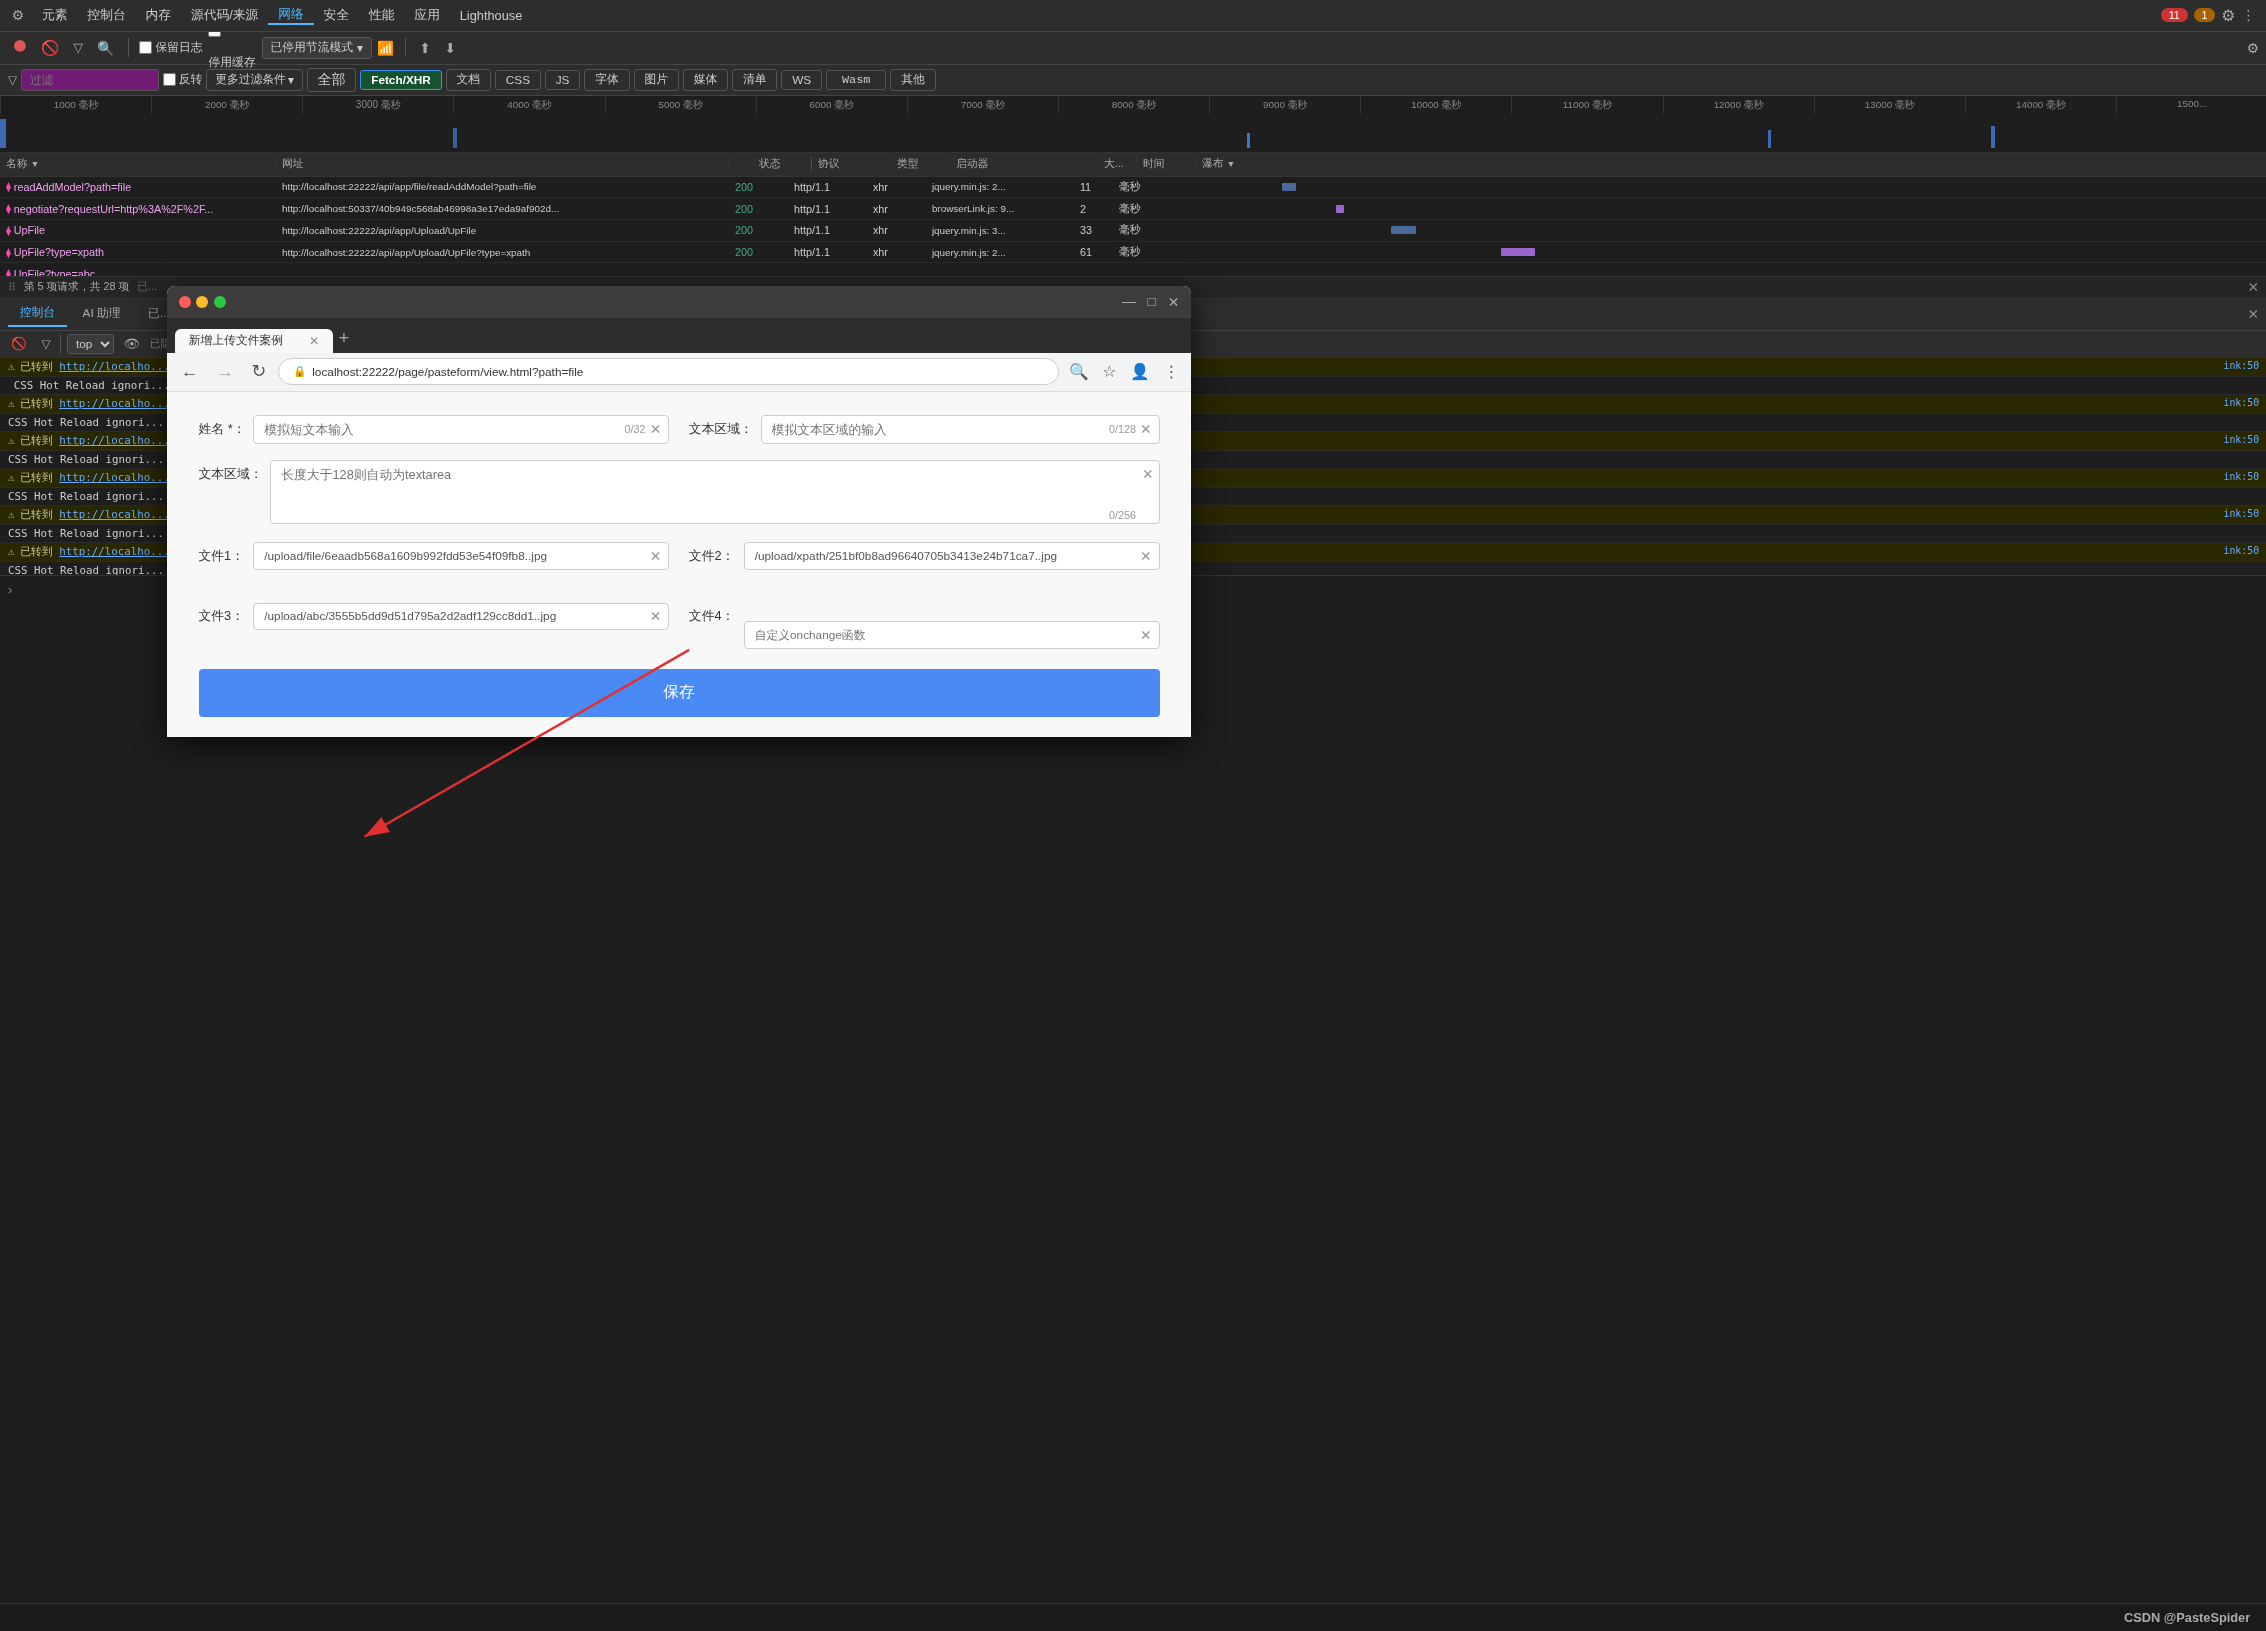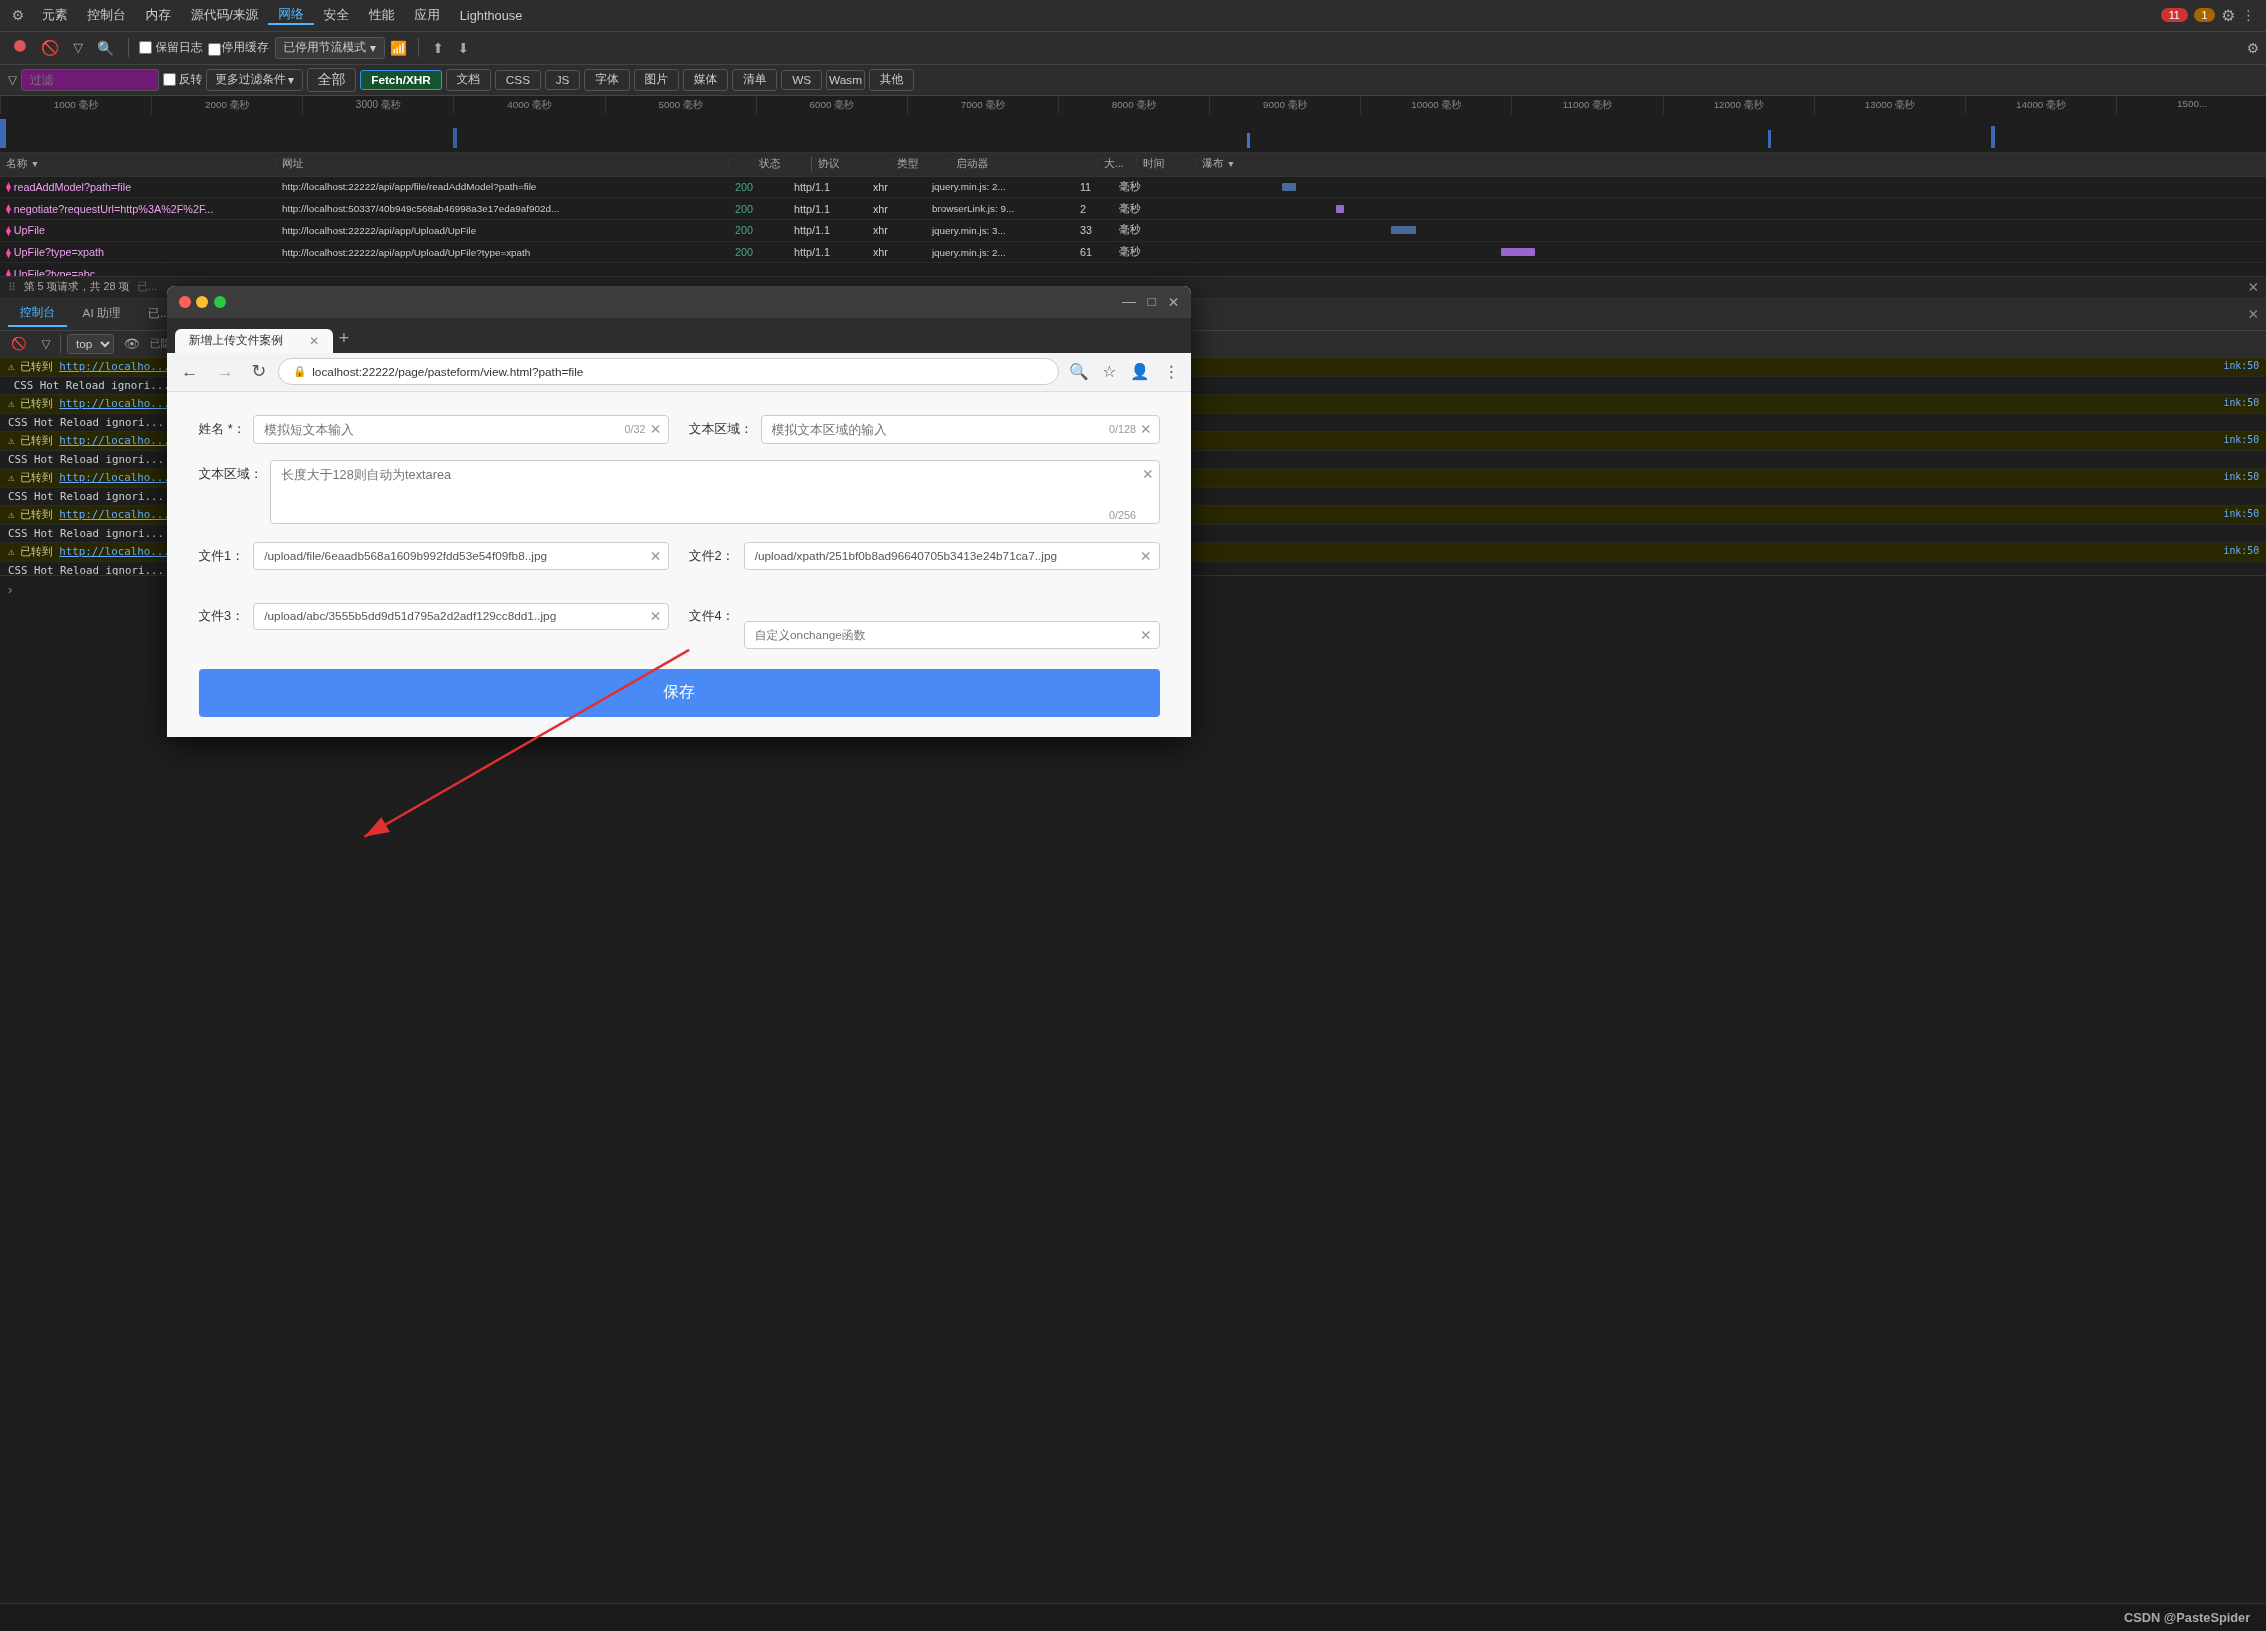--- a/index.html
+++ b/index.html
@@ -38,21 +38,21 @@
       </svg>
   </button>
   <button style="background:none;border:none;cursor:pointer;color:#aaa;font-size:14.8px;padding:2px 3.9px;">🚫</button>
   <button style="background:none;border:none;cursor:pointer;color:#aaa;font-size:12.8px;padding:2px 3.9px;">▽</button>
   <button style="background:none;border:none;cursor:pointer;color:#aaa;font-size:13.8px;padding:2px 3.9px;">🔍</button>
   <span style="width:1px;height:19.7px;background:#555;margin:0 3.9px;"></span>
   <label style="display:flex;align-items:center;gap:3.9px;color:#ccc;font-size:11.8px;cursor:pointer;">
     <input type="checkbox" style="margin: 0px;">
     <span>保留日志</span>
   </label>
-  <label style="display:flex;align-items:flex-end;gap:0;color:#ccc;font-size:11.8px;cursor:pointer;">
+  <label style="display:flex;align-items:flex-start;gap:18px;color:#ccc;font-size:11.8px;cursor:pointer;flex-direction:column;">
     <input type="checkbox" style="margin: 0px;">
     <span>停用缓存</span>
   </label>
   <button style="background:#3a3a3a;border:1px solid #555;color:#ccc;padding:2px 7.9px;border-radius:3px;cursor:pointer;font-size:11.8px;display:flex;align-items:center;gap:3.9px;">
     <span>已停用节流模式</span>
     <span>▾</span>
   </button>
   <span style="color:#aaa;font-size:13.8px;">📶</span>
   <span style="width:1px;height:19.7px;background:#555;margin:0 3.9px;"></span>
   <button style="background:none;border:none;cursor:pointer;color:#aaa;font-size:13.8px;padding:2px 3.9px;">⬆</button>
@@ -76,21 +76,21 @@
   <button style="background:none;border:1px solid #555;color:#ccc;padding:2px 9.9px;border-radius:3px;cursor:pointer;font-size:14px;">全部</button>
   <button style="background:#14532d;border:1px solid #3a8ef7;color:#fff;padding:2px 9.9px;border-radius:3px;cursor:pointer;font-size:11.8px;font-weight:bold;">Fetch/XHR</button>
   <button style="background:none;border:1px solid #555;color:#ccc;padding:2px 9.9px;border-radius:3px;cursor:pointer;font-size:11.8px;">文档</button>
   <button style="background:none;border:1px solid #555;color:#ccc;padding:2px 9.9px;border-radius:3px;cursor:pointer;font-size:11.8px;">CSS</button>
   <button style="background:none;border:1px solid #555;color:#ccc;padding:2px 9.9px;border-radius:3px;cursor:pointer;font-size:11.8px;">JS</button>
   <button style="background:none;border:1px solid #555;color:#ccc;padding:2px 9.9px;border-radius:3px;cursor:pointer;font-size:11.8px;">字体</button>
   <button style="background:none;border:1px solid #555;color:#ccc;padding:2px 9.9px;border-radius:3px;cursor:pointer;font-size:11.8px;">图片</button>
   <button style="background:none;border:1px solid #555;color:#ccc;padding:2px 9.9px;border-radius:3px;cursor:pointer;font-size:11.8px;">媒体</button>
   <button style="background:none;border:1px solid #555;color:#ccc;padding:2px 9.9px;border-radius:3px;cursor:pointer;font-size:11.8px;">清单</button>
   <button style="background:none;border:1px solid #555;color:#ccc;padding:2px 9.9px;border-radius:3px;cursor:pointer;font-size:11.8px;">WS</button>
-  <button style="background:none;border:1px solid #555;color:#ccc;padding:2px 2px;border-radius:3px;cursor:pointer;font-size:11.8px;">Wasm</button>
+  <button style="background:none;border:1px solid #555;color:#ccc;padding:2px 15px;border-radius:3px;cursor:pointer;font-size:11.8px;font-family:Liberation Mono, monospace;">Wasm</button>
   <button style="background:none;border:1px solid #555;color:#ccc;padding:2px 9.9px;border-radius:3px;cursor:pointer;font-size:11.8px;">其他</button>
 </div>
 
 <div style="background:#1e1e1e; height:57px; border-bottom:1px solid #333; position:relative; overflow:hidden;">
   <div style="display:flex; position:absolute; top:0; left:0; right:0; height:17.7px;">
     <div style="flex:1;text-align:center;font-size:9.9px;color:#888;border-left:1px solid #333;padding-top:2px;">1000 毫秒</div>
     <div style="flex:1;text-align:center;font-size:9.9px;color:#888;border-left:1px solid #333;padding-top:2px;">2000 毫秒</div>
     <div style="flex:1;text-align:center;font-size:10px;color:#888;border-left:1px solid #333;padding-top:2px;">3000 毫秒</div>
     <div style="flex:1;text-align:center;font-size:9.9px;color:#888;border-left:1px solid #333;padding-top:2px;">4000 毫秒</div>
     <div style="flex:1;text-align:center;font-size:9.9px;color:#888;border-left:1px solid #333;padding-top:2px;">5000 毫秒</div>

